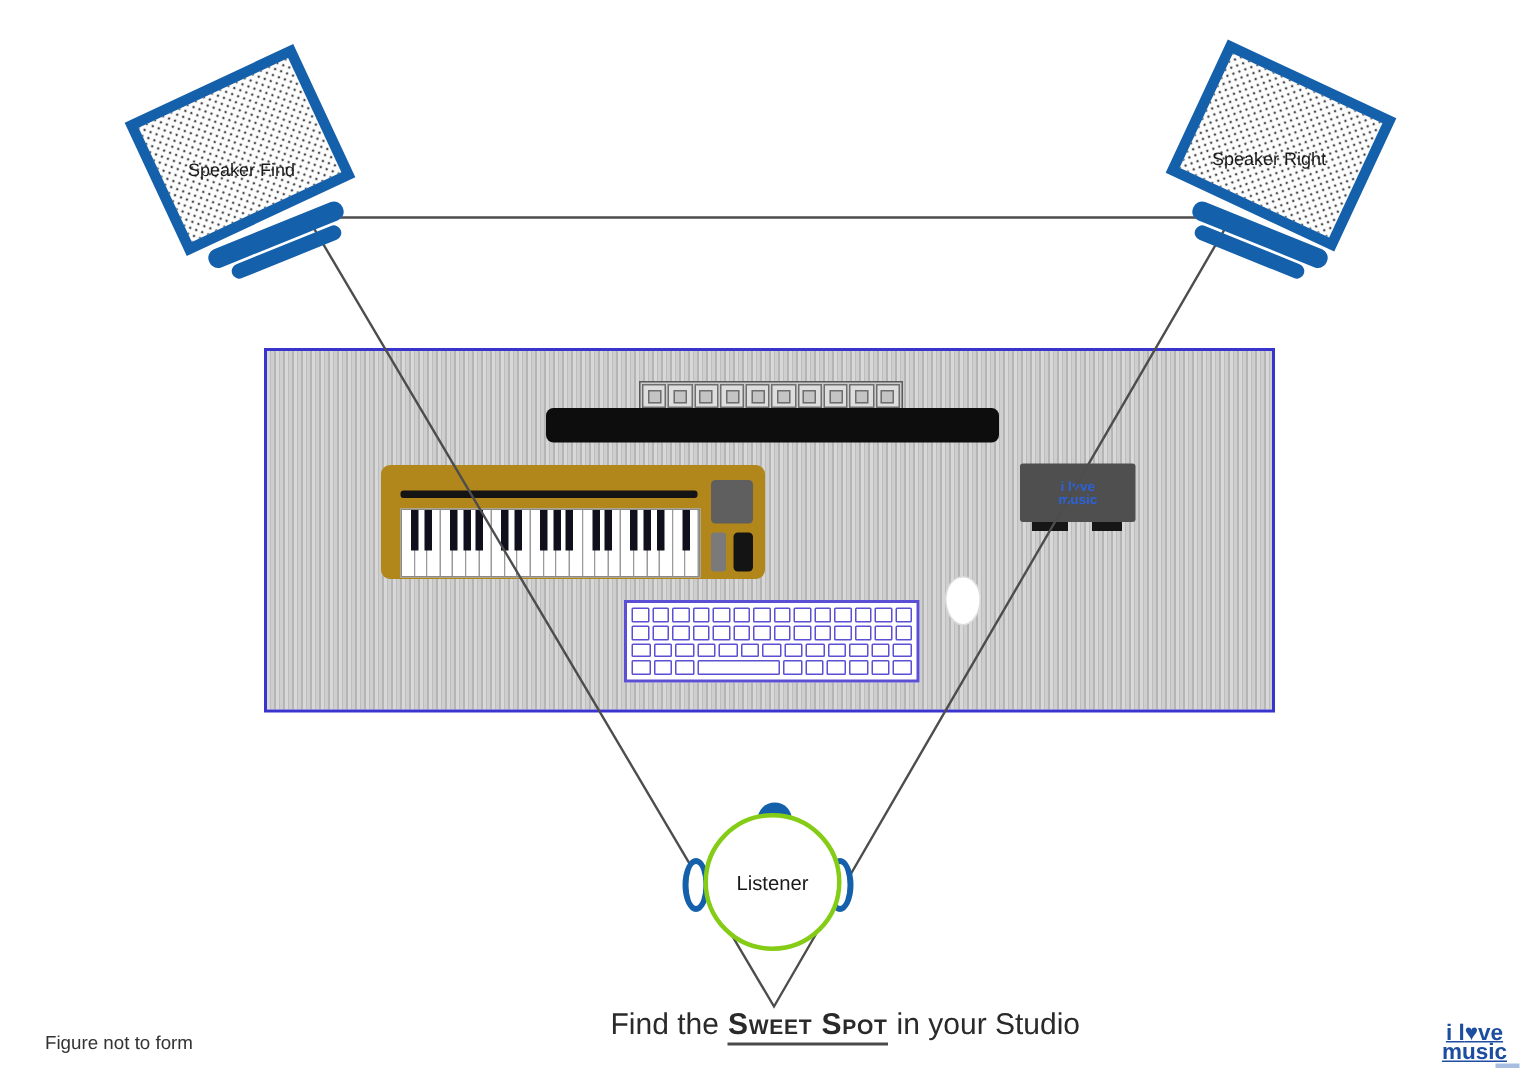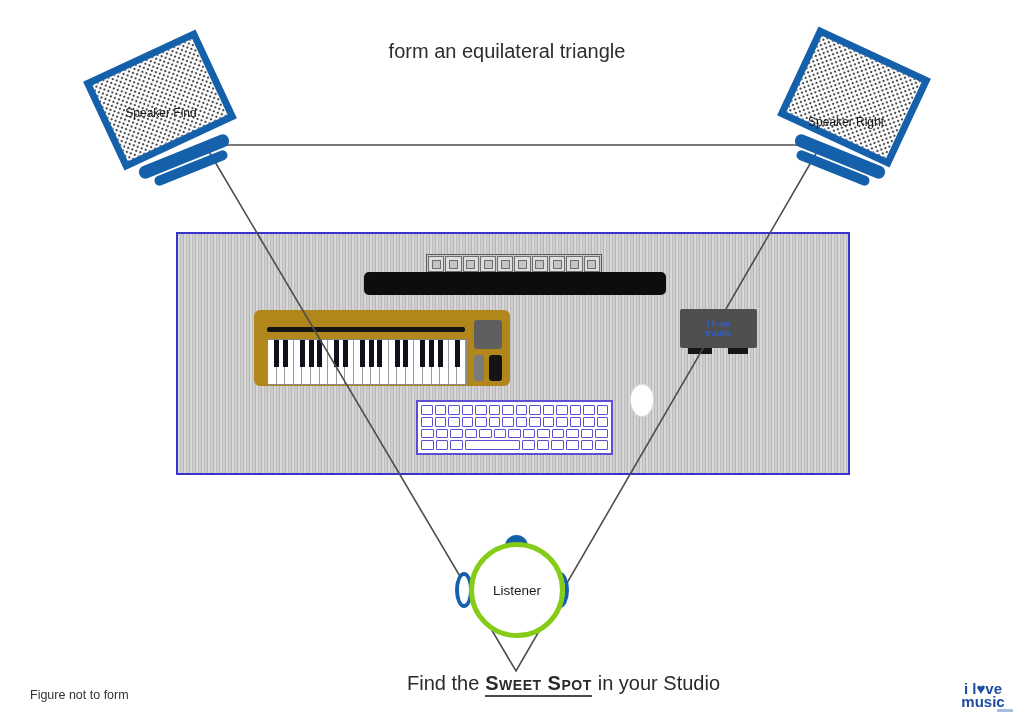--- a/index.html
+++ b/index.html
@@ -12,21 +12,21 @@
   .abs{position:absolute;}
 
   
   .title{top:40px;left:0;width:1014px;text-align:center;font-size:20px;line-height:22px;color:#2d2d2d;z-index:6;}
   .caption{top:672px;left:0;width:1024px;text-align:center;font-size:20px;color:#2a2a2a;z-index:6;}
   .caption-inner{display:inline-block;transform:translateX(36px);margin-left:31px;}
   .caption-hl{font-weight:bold;font-variant:small-caps;border-bottom:2px solid #4a4a4a;padding-bottom:1px;margin:0 6px;letter-spacing:.5px;}
   .footnote{left:30px;top:688px;font-size:12.5px;color:#333;z-index:6;}
 
   
-  .brand{right:9px;top:682px;width:64px;text-align:center;color:#1c4da1;font-weight:bold;z-index:6;line-height:13px;font-size:15px;}
+  .brand{right:9px;top:682px;width:64px;text-align:center;color:#1c4da1;font-weight:bold;z-index:6;line-height:13px;font-size:15px;text-decoration:underline;}
   .brand .fineprint{height:3px;width:16px;background:#a8bddf;margin:1px 2px 0 auto;}
 
   
   svg.tri{left:0;top:0;z-index:2;}
 
   
   .speaker{width:110px;height:84px;border:7px solid #1560ab;background:#fdfdfd;z-index:3;
     background-image:radial-gradient(circle,#4a4a4a 0.8px,transparent 1px),radial-gradient(circle,#4a4a4a 0.8px,transparent 1px);
     background-size:6px 6px;background-position:0 0,3px 3px;}
   .speaker.left{left:98px;top:51px;transform:rotate(-25deg);}
@@ -72,47 +72,46 @@
   .kb{left:238px;top:166px;width:197px;height:55px;background:#ffffff;border:2px solid #5b4fd4;padding:3px;box-sizing:border-box;display:flex;flex-direction:column;gap:2px;}
   .kbrow{display:flex;gap:2px;flex:1;}
   .kkey{flex:1;border:1.5px solid #5b4fd4;background:#fff;border-radius:1px;}
   .kkey.space{flex:5;}
 
   
   .mouse{left:452px;top:150px;width:22px;height:31px;background:#ffffff;border:1px solid #dcdcdc;
     border-radius:50% 50% 50% 50% / 46% 46% 54% 54%;}
 
   
-  .head{left:469px;top:542px;width:86px;height:86px;border:5px solid #84cc16;border-radius:50%;background:#ffffff;z-index:4;
+  .head{left:469px;top:542px;width:86px;height:86px;border:3px solid #84cc16;border-radius:50%;background:#ffffff;z-index:4;
     display:flex;align-items:center;justify-content:center;font-size:13.5px;color:#1a1a1a;}
   .nose{left:505px;top:535px;width:23px;height:13px;background:#1560ab;border-radius:12px 12px 0 0;z-index:3;}
   .ear{width:10px;height:28px;border:4px solid #1560ab;border-radius:50%;background:#ffffff;z-index:3;}
   .ear.l{left:455px;top:572px;}
   .ear.r{left:551px;top:572px;}
 </style>
 </head>
 <body>
 
 <div class="abs title">
-  <div>form an equilateral triangle</div>
 </div>
 
 <svg class="abs tri" width="1024" height="726" viewBox="0 0 1024 726">
   <polygon points="205,145 821,145 516,671" fill="none" stroke="#4d4d4d" stroke-width="1.6"></polygon>
 </svg>
 
 <div class="abs spk-base" style="left:136px;top:150px;width:96px;height:13px;transform:rotate(-22deg);"></div>
 <div class="abs spk-base" style="left:152px;top:163px;width:78px;height:10px;transform:rotate(-22deg);"></div>
 <div class="abs speaker left"></div>
 <div class="abs spk-label" style="left:103px;top:106px;">Speaker Find</div>
 
 <div class="abs spk-base" style="left:792px;top:150px;width:96px;height:13px;transform:rotate(22deg);"></div>
 <div class="abs spk-base" style="left:794px;top:163px;width:78px;height:10px;transform:rotate(22deg);"></div>
 <div class="abs speaker right"></div>
-<div class="abs spk-label" style="left:788px;top:99px;margin-top:16px;">Speaker Right</div>
+<div class="abs spk-label" style="left:788px;top:99px;">Speaker Right</div>
 
 <div class="abs desk">
   <div class="abs diffuser" id="diffuser">
       <div class="dcell">
         <div></div>
       </div>
       <div class="dcell">
         <div></div>
       </div>
       <div class="dcell">

